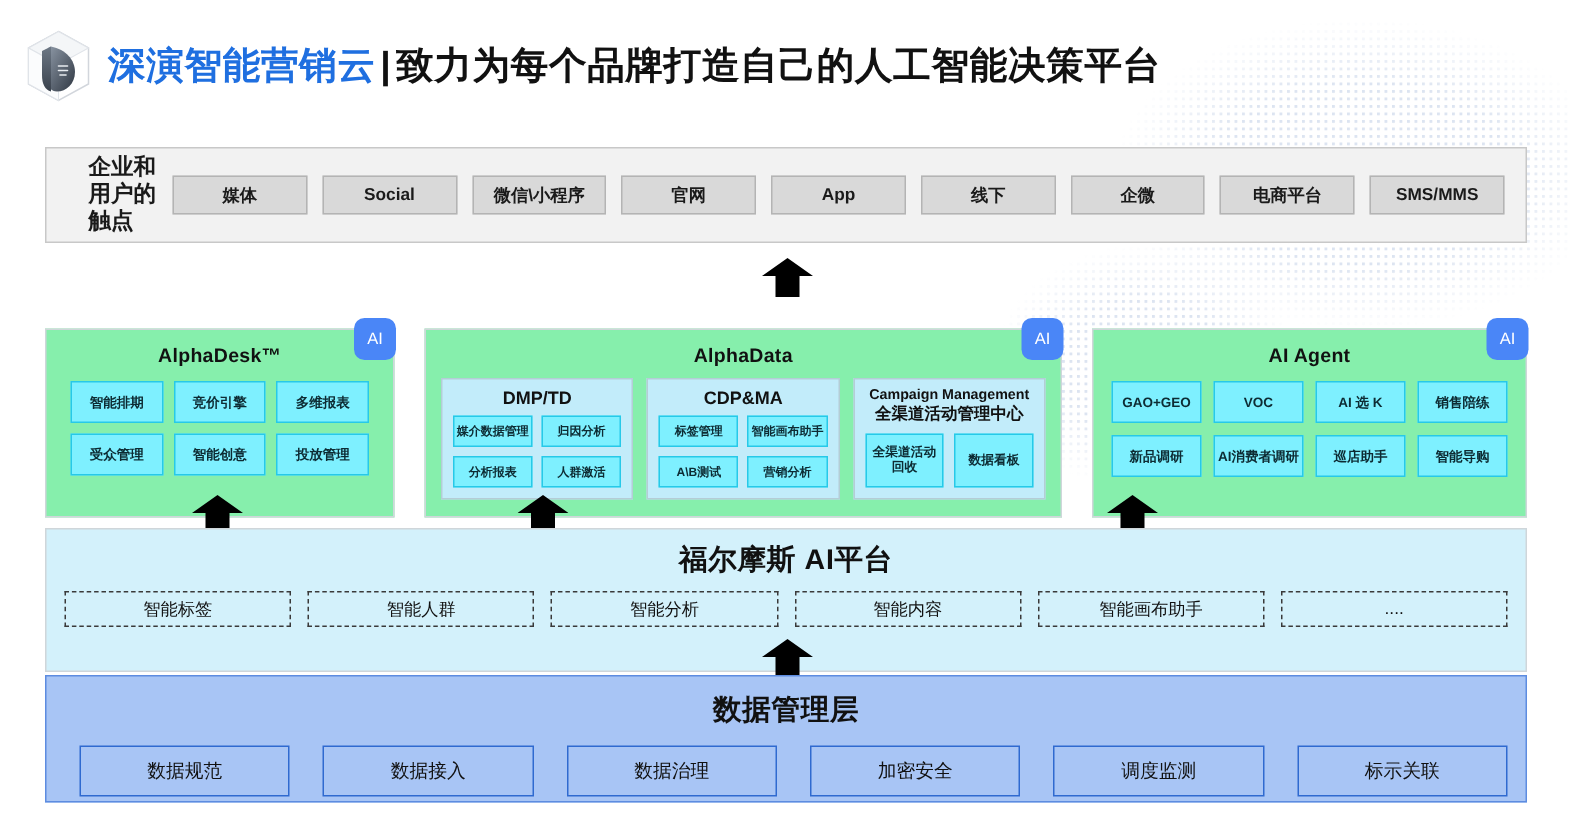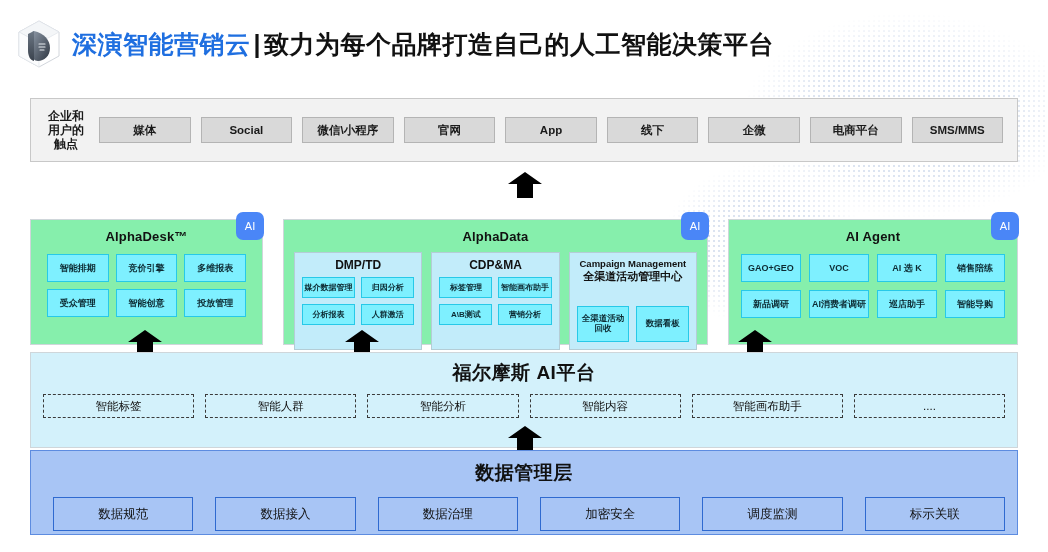--- a/index.html
+++ b/index.html
@@ -66,24 +66,24 @@
   
   .touch-band {
     position: absolute;
     left: 30px; top: 98px;
     width: 988px; height: 64px;
     background: #f2f2f2;
     border: 1px solid #c8c8c8;
     display: flex; align-items: center;
   }
   .touch-label {
-    width: 46px; margin-left: 12px;
-    font-size: 12px; font-weight: bold; color: #1a1a1a;
+    width: 46px; margin-left: 28px;
+    font-size: 15px; font-weight: bold; color: #1a1a1a;
     line-height: 1.18;
-    text-align: center; flex: none;
+    text-align: left; flex: none;
   }
   .touch-items {
     flex: 1; display: flex; align-items: center;
     gap: 10px; padding: 0 14px 0 10px;
   }
   .touch-btn {
     flex: 1;
     height: 26px;
     background: #d9d9d9;
     border: 1px solid #b4b4b4;
@@ -147,21 +147,21 @@
     border: 1px solid #b4cdd6;
     flex: 1;
     padding: 5px 7px 7px 7px;
   }
   .subcard-title {
     text-align: center;
     font-size: 12px; font-weight: bold; color: #111;
     margin-bottom: 5px;
   }
   .subcard-title.two-line {
-    font-size: 9.5px; line-height: 1.25; margin-bottom: 22px;
+    font-size: 9.5px; line-height: 1.25; margin-bottom: 5px;
   }
   .subcard-title.two-line .cn { font-size: 11px; }
   .sub-grid {
     display: grid; grid-template-columns: 1fr 1fr; gap: 6px;
   }
   .sub-grid .tile { height: 21px; font-size: 8px; }
   .cm-grid { display: grid; grid-template-columns: 1fr 1fr; gap: 7px; }
   .cm-grid .tile { height: 36px; font-size: 8.5px; }
 
   .agent-grid {

